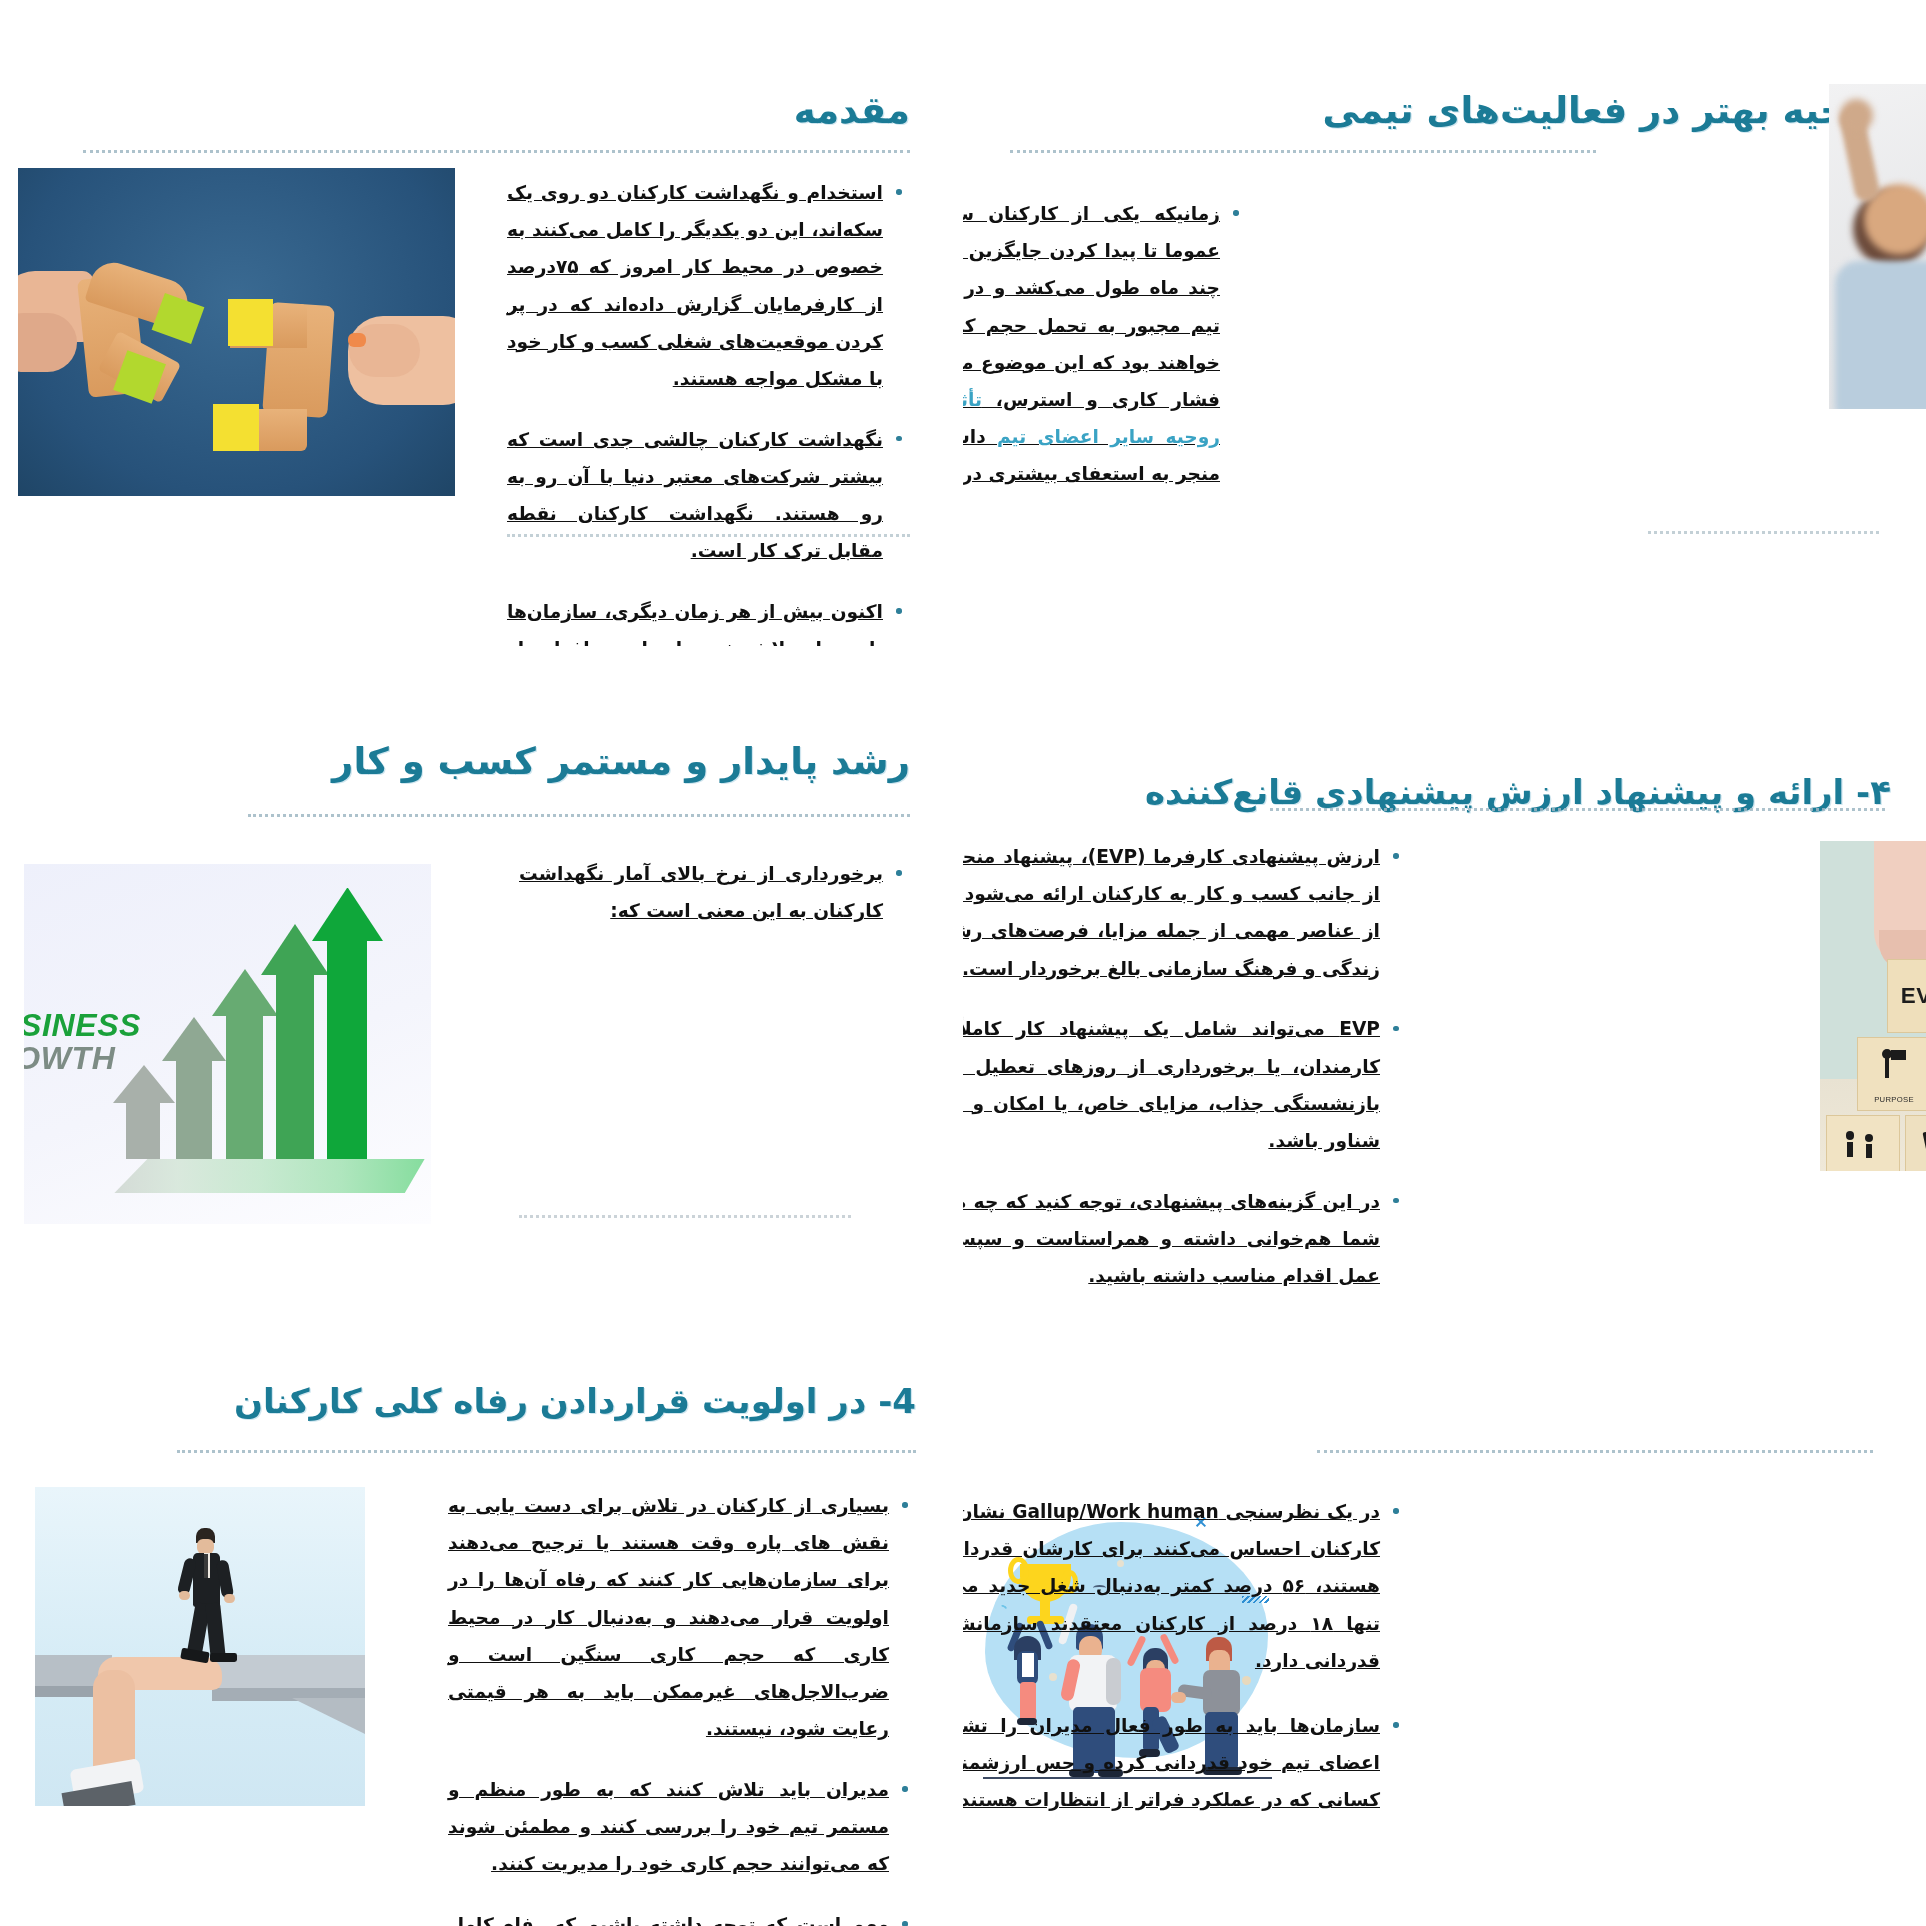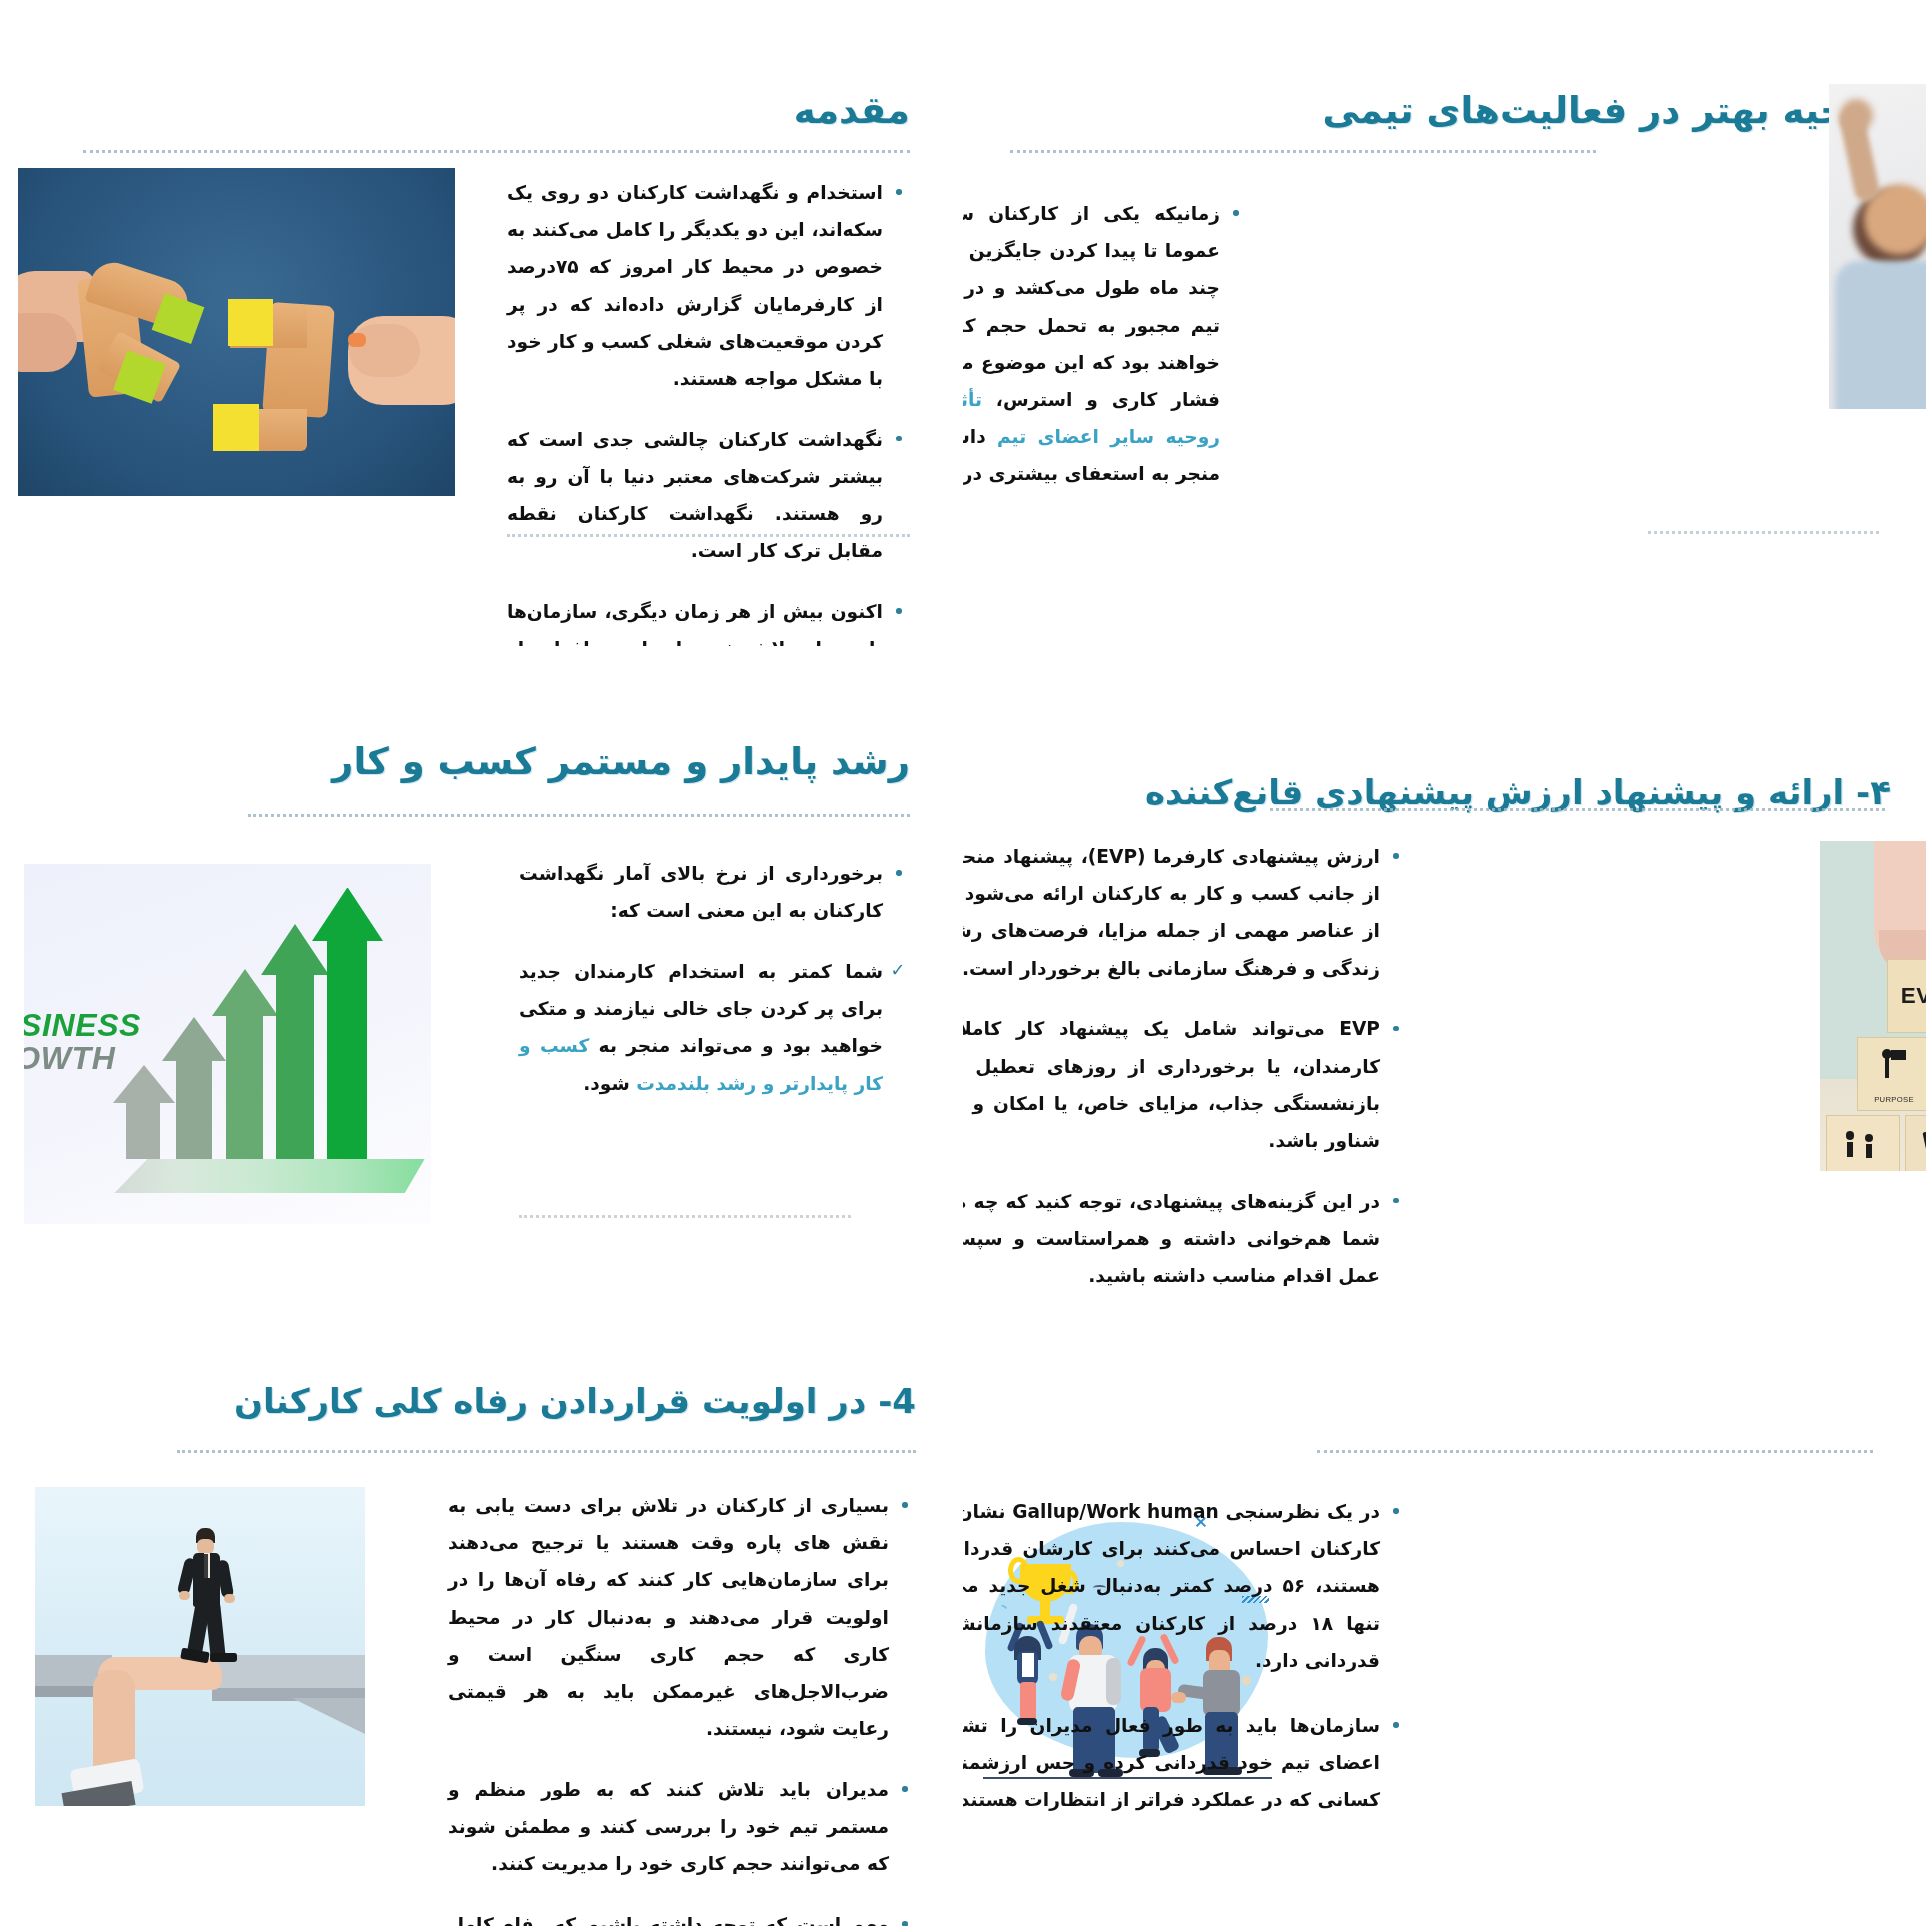--- a/index.html
+++ b/index.html
@@ -73,20 +73,21 @@
   
   .body-col {
     position: absolute;
     text-align: justify;
     text-align-last: right;
     direction: rtl;
     color: #111111;
     font-size: 18.6px;
     line-height: 2.0;
     font-weight: 600;
+    text-decoration: underline;
   }
 
   ul.bullets { list-style: none; }
   ul.bullets > li {
     position: relative;
     padding-right: 27px;
     margin-bottom: 23.6px;
   }
   ul.bullets > li::before {
     content: "";
@@ -308,23 +309,20 @@
         </div>
 
         <div class="sh" style="left:71px; bottom:31px; width:330px; height:34px;
              background:linear-gradient(90deg,#c6ccc7,#cfe3d2,#b8e4c2,#96dfa8,#5fd37e);
              opacity:.75; clip-path:polygon(6% 100%, 16% 0%, 100% 0%, 94% 100%);"></div>
       </div>
 
       <div class="body-col" style="left:519px; right:53px; top:209px;">
         <ul class="bullets">
           <li><span>برخورداری از نرخ بالای آمار نگهداشت کارکنان به این معنی است که:</span></li>
-          <li class="check">
-            <span>شما کمتر به استخدام کارمندان جدید برای پر کردن جای خالی نیازمند و متکی خواهید بود و می‌تواند منجر به </span><span class="hl">کسب و کار پایدارتر و رشد بلندمدت</span><span> شود.</span>
-          </li>
         </ul>
       </div>
 
       <div class="title-rule" style="left:519px; right:112px; top:569px; border-top-color:#c2ccd2;"></div>
     </div>
   </section>
 
   <section class="slide slide-br">
     <div class="slide-inner">
       <div class="title-rule" style="left:354px; right:53px; top:158px;"></div>

